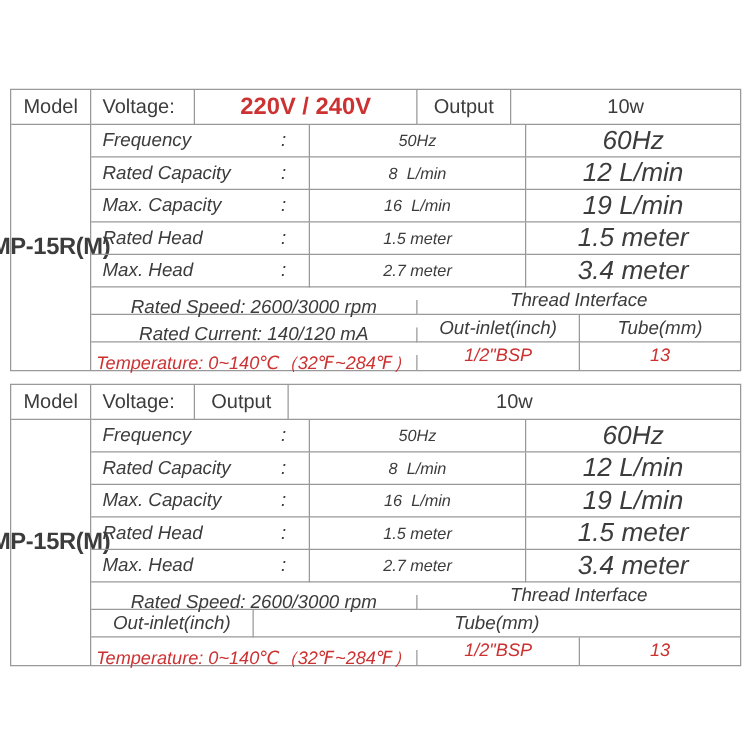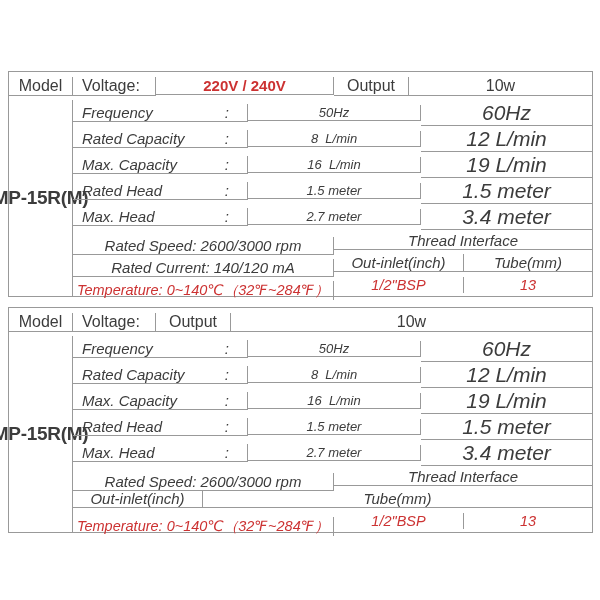--- a/index.html
+++ b/index.html
@@ -17,38 +17,38 @@
   .spec-table {
     position: absolute;
     left: 8px;
     width: 585px;
     border: 1px solid #999999;
     background: #ffffff;
   }
   .table-1 { top: 71px; }
   .table-2 { top: 307px; }
 
-  .row { display: flex; width: 100%; align-items: center; }
+  .row { display: flex; width: 100%; }
   .cell {
     display: flex;
     align-items: center;
     justify-content: center;
     border-right: 1px solid #999999;
     border-bottom: 1px solid #999999;
     overflow: visible;
     white-space: pre;
   }
   .cell.last { border-right: none; }
   .no-bb { border-bottom: none !important; }
 
   
   .header-row { height: 28px; font-size: 16px; }
   .c-model   { width: 64px; }
   .c-voltlbl { width: 83px; justify-content: flex-start; padding-left: 9px; }
-  .c-voltval { width: 178px; font-weight: bold; font-size: 15px; }
+  .c-voltval { width: 178px; font-weight: bold; font-size: 19px; }
   .c-output  { width: 75px; }
   .c-power   { flex: 1; }
 
   
   .body-wrap { display: flex; }
   .model-merged {
     width: 64px;
     border-right: 1px solid #999999;
     display: flex;
     align-items: center;

